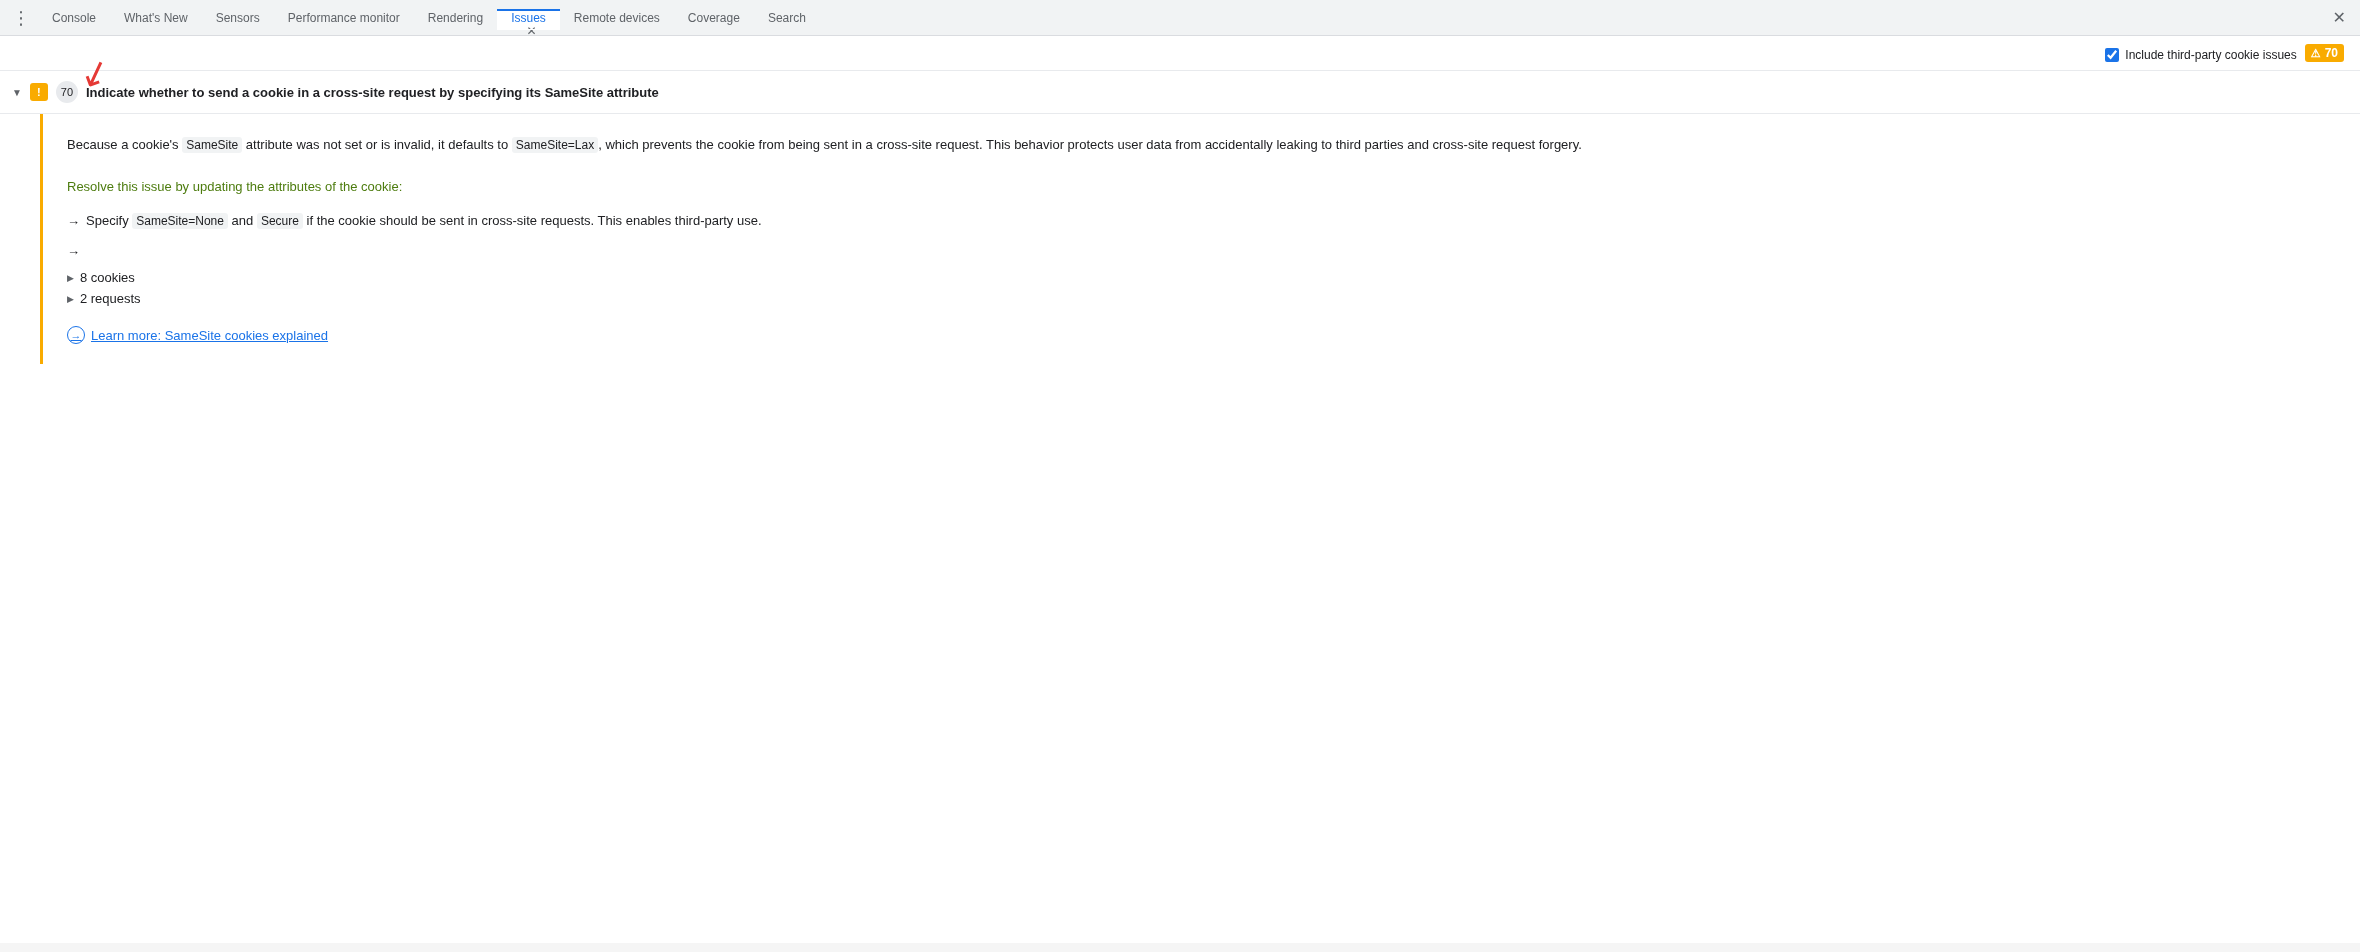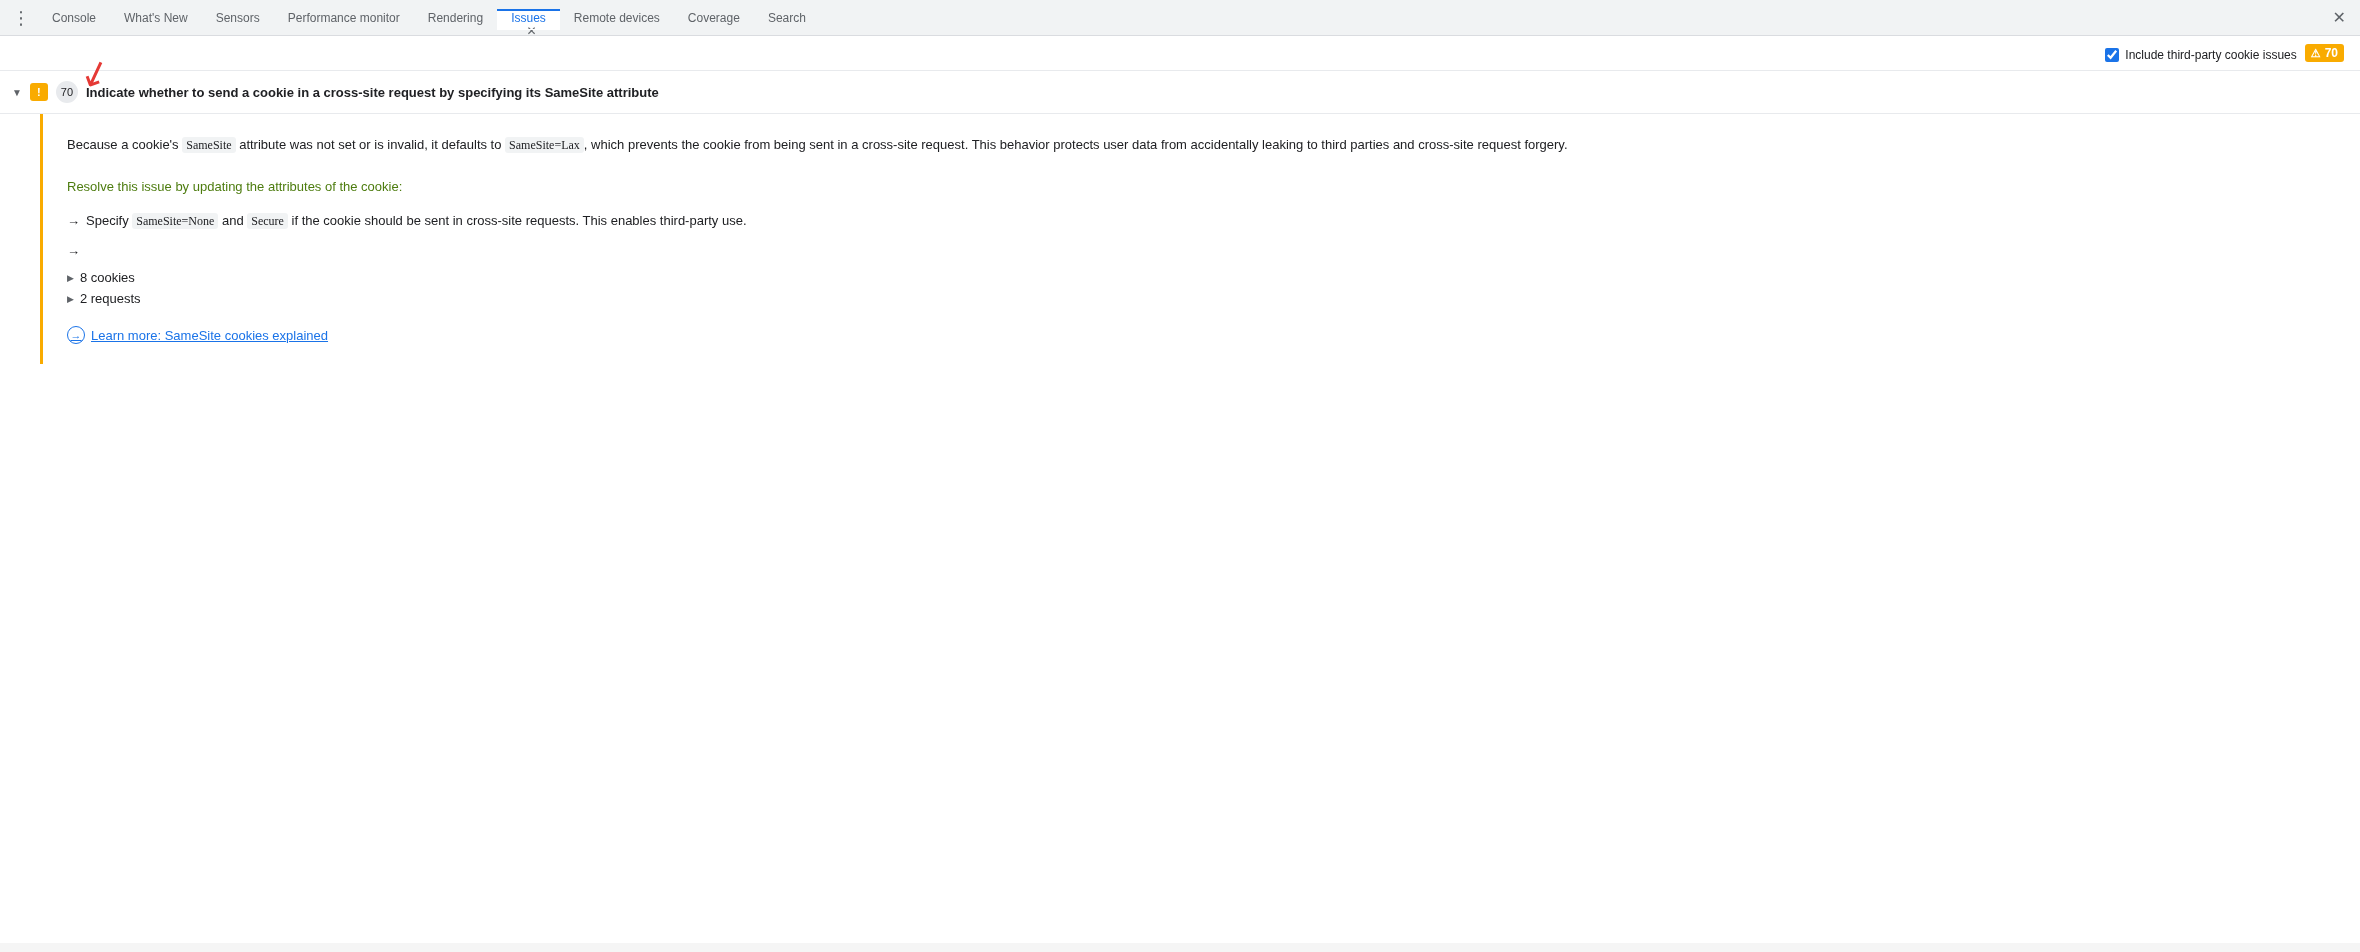--- a/index.html
+++ b/index.html
@@ -180,21 +180,21 @@
     }
 
     .detail-paragraph {
       font-size: 13px;
       line-height: 1.7;
       color: #202124;
       margin-bottom: 20px;
     }
 
     code {
-      font-family: Liberation Serif, serif;
+      font-family: Liberation Sans, sans-serif;
       font-size: 12px;
       background: #f1f3f4;
       padding: 1px 4px;
       border-radius: 3px;
     }
 
     .resolve-para {
       font-size: 13px;
       line-height: 1.7;
       color: #4d7c0f;

